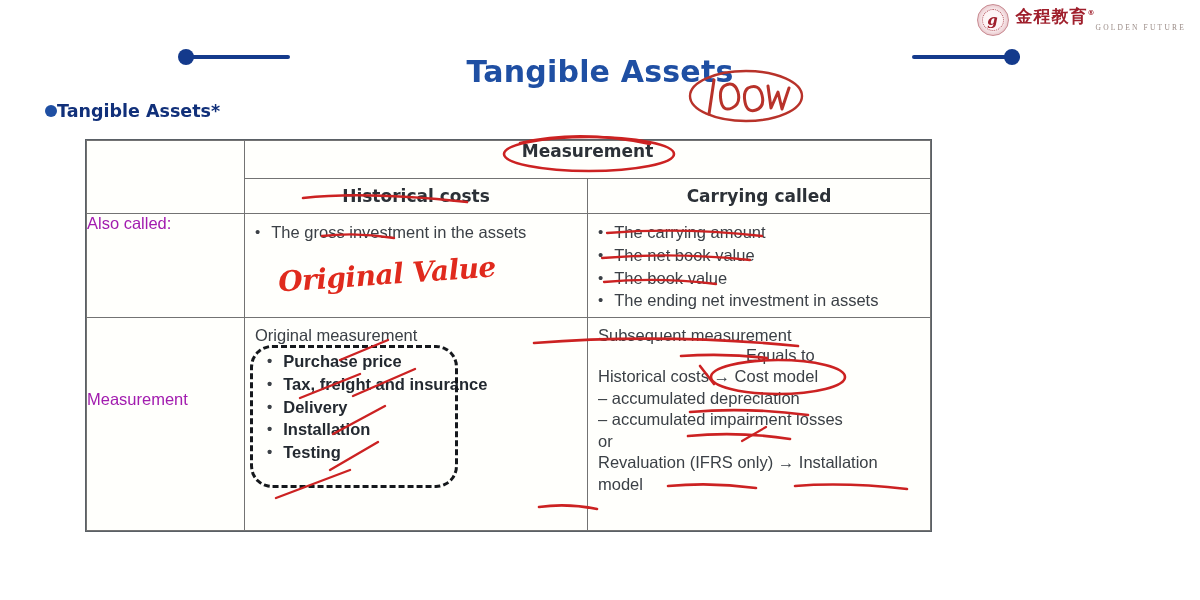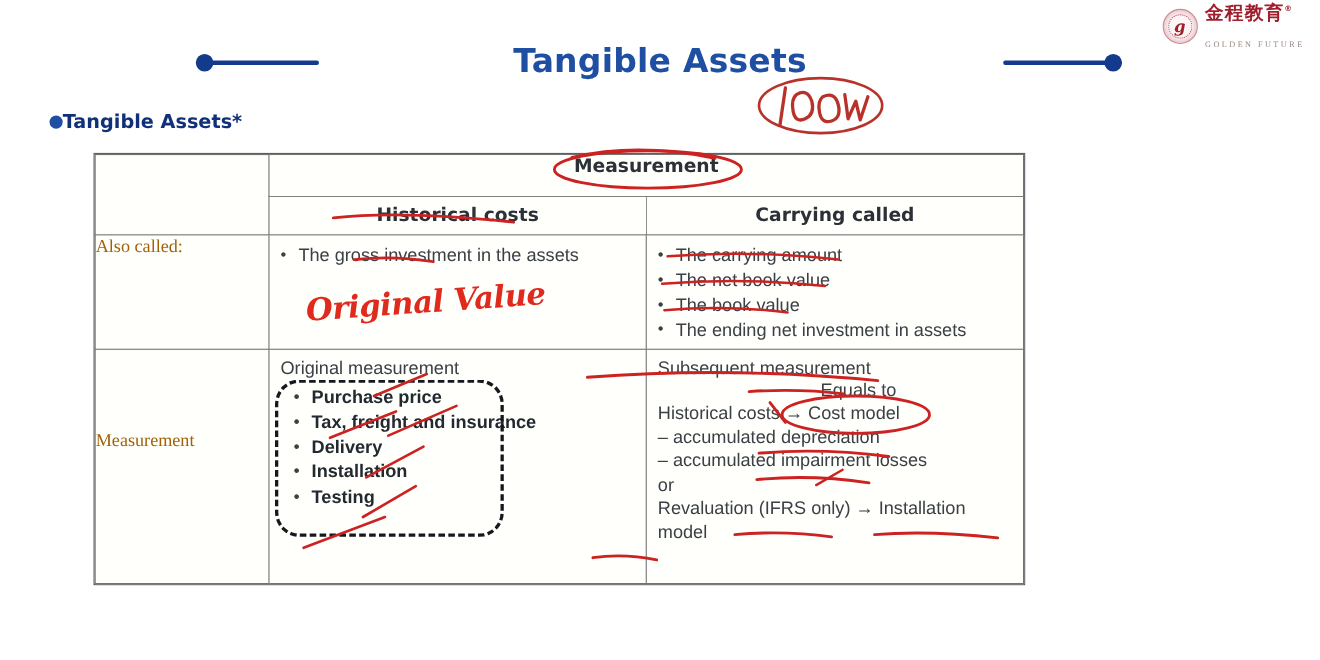--- a/index.html
+++ b/index.html
@@ -22,34 +22,34 @@
   }
   .logo-emblem:after{
     content:"";position:absolute;inset:4px;border-radius:50%;
     border:1px dotted #b3565f;
   }
   .logo-emblem .g{
     position:absolute;inset:0;display:flex;align-items:center;justify-content:center;
     font-family:"DejaVu Serif", serif;font-style:italic;font-weight:bold;
     font-size:15px;color:#9f1f2c;line-height:1;
   }
-  .logo-text{display:flex;flex-direction:column;line-height:1;}
+  .logo-text{display:flex;line-height:1;}
   .logo-cn{
     font-family:"DejaVu Sans", sans-serif;font-weight:bold;font-size:17px;color:#9f1f2c;
     letter-spacing:1px;position:relative;
   }
   .logo-cn sup{font-size:7px;vertical-align:super;}
   .logo-en{
     font-family:Liberation Serif, serif;font-size:7.5px;color:#9a8b86;
     letter-spacing:2.2px;margin-top:16px;
   }
 
   
   .title{
-    position:absolute;left:0;right:0;top:38px;text-align:center;
+    position:absolute;left:0;right:0;top:54px;text-align:center;
     font-size:30px;font-weight:bold;color:#1f4fa3;
     font-family:"DejaVu Sans", sans-serif;letter-spacing:.2px;
   }
   .deco-line{position:absolute;top:55px;height:4px;background:#143a8c;border-radius:2px;}
   .deco-line.left{left:182px;width:108px;}
   .deco-line.right{left:912px;width:108px;}
   .deco-dot{position:absolute;top:49px;width:16px;height:16px;border-radius:50%;background:#143a8c;}
   .deco-dot.left{left:178px;}
   .deco-dot.right{left:1004px;}
 
@@ -77,21 +77,21 @@
     text-align:center;font-family:"DejaVu Sans", sans-serif;font-weight:bold;
     font-size:17px;color:#2c3137;padding-top:6px;height:38px;box-sizing:border-box;
     position:relative;
   }
   .hdr-sub{
     text-align:center;font-family:"DejaVu Sans", sans-serif;font-weight:bold;
     font-size:17px;color:#2c3137;height:34px;line-height:34px;position:relative;
   }
 
   .cell-rowlabel{
-    font-family:Liberation Serif, serif;font-size:16.5px;color:#a16207;
+    font-family:Liberation Sans, sans-serif;font-size:16.5px;color:#a21caf;
     padding:38px 0 0 10px;
   }
   .cell-rowlabel.mid{padding-top:72px;}
 
   .blist{list-style:none;margin:0;padding:8px 4px 0 10px;}
   .blist li{
     display:flex;gap:11px;align-items:flex-start;
     font-family:"Liberation Sans", sans-serif;font-size:16.5px;color:#3b4046;
     line-height:1.32;margin-bottom:1px;
   }

